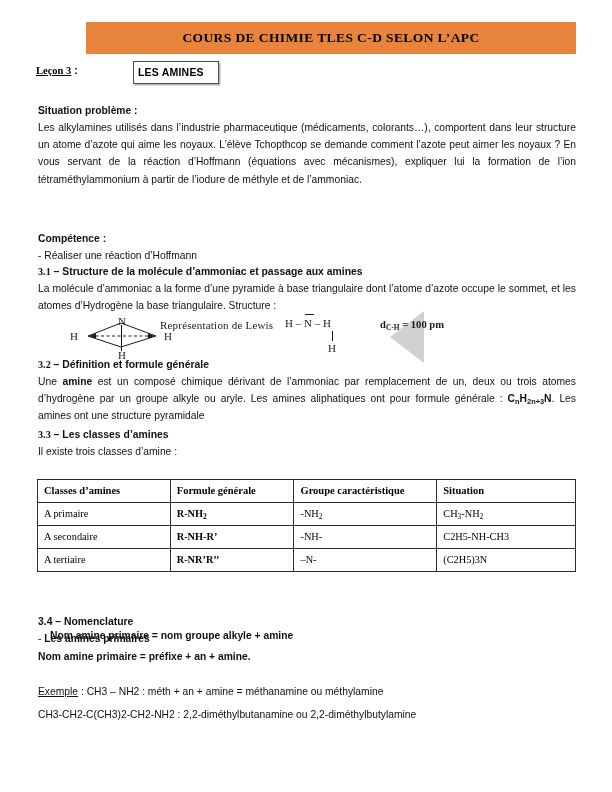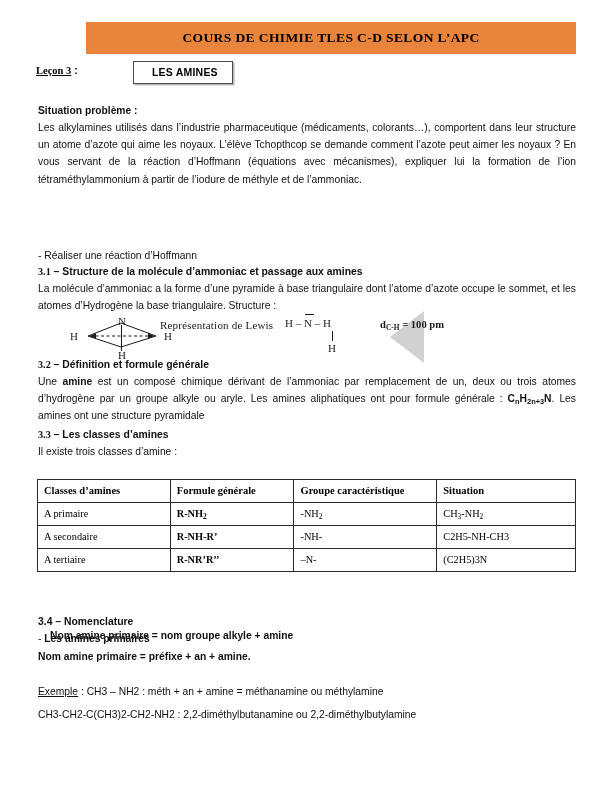--- a/index.html
+++ b/index.html
@@ -72,21 +72,21 @@
     font-weight: bold;
     white-space: nowrap;
   }
   .lecon-label .u { text-decoration: underline; font-family: Liberation Serif, serif; }
   .lecon-box {
     position: absolute;
     left: 97px;
     top: 0;
     border: 1px solid #4d4d4d;
     box-shadow: 1.5px 1.5px 0 #b8b8b8;
-    padding: 4px 14px 5px 18px;
+    padding: 4px 14px 5px 4px;
     background: #fff;
     font-size: 10.5px;
     font-weight: bold;
     letter-spacing: 0.2px;
     white-space: nowrap;
   }
 
   
   .blk {
     position: absolute;
@@ -234,20 +234,23 @@
   <div class="lecon-row">
     <div class="lecon-label"><span class="u">Leçon 3</span><span> :</span></div>
     <div class="lecon-box">LES AMINES</div>
   </div>
 
   <div class="blk" style="top:102px;">
     <span class="b">Situation problème :</span>
   </div>
   <div class="blk just" style="top:119px;">Les alkylamines utilisés dans l’industrie pharmaceutique (médicaments, colorants…), comportent dans leur structure un atome d’azote qui aime les noyaux. L’élève Tchopthcop se demande comment l’azote peut aimer les noyaux ? En vous servant de la réaction d’Hoffmann (équations avec mécanismes), expliquer lui la formation de l’ion tétraméthylammonium à partir de l’iodure de méthyle et de l’ammoniac.</div>
 
+  <div class="blk" style="top:230px;">
+    <span class="b">Compétence :</span>
+  </div>
   <div class="blk" style="top:247px;">- Réaliser une réaction d’Hoffmann</div>
 
   <div class="blk" style="top:263px;">
     <span class="num">3.1</span><span class="heading"> – </span><span class="heading">Structure de la molécule d’ammoniac et passage aux amines</span>
   </div>
   <div class="blk just" style="top:280px;">La molécule d’ammoniac a la forme d’une pyramide à base triangulaire dont  l’atome d’azote occupe le sommet, et les atomes d’Hydrogène  la base triangulaire. Structure :</div>
 
   <div class="figure">
     <div class="fig-watermark"></div>
 

